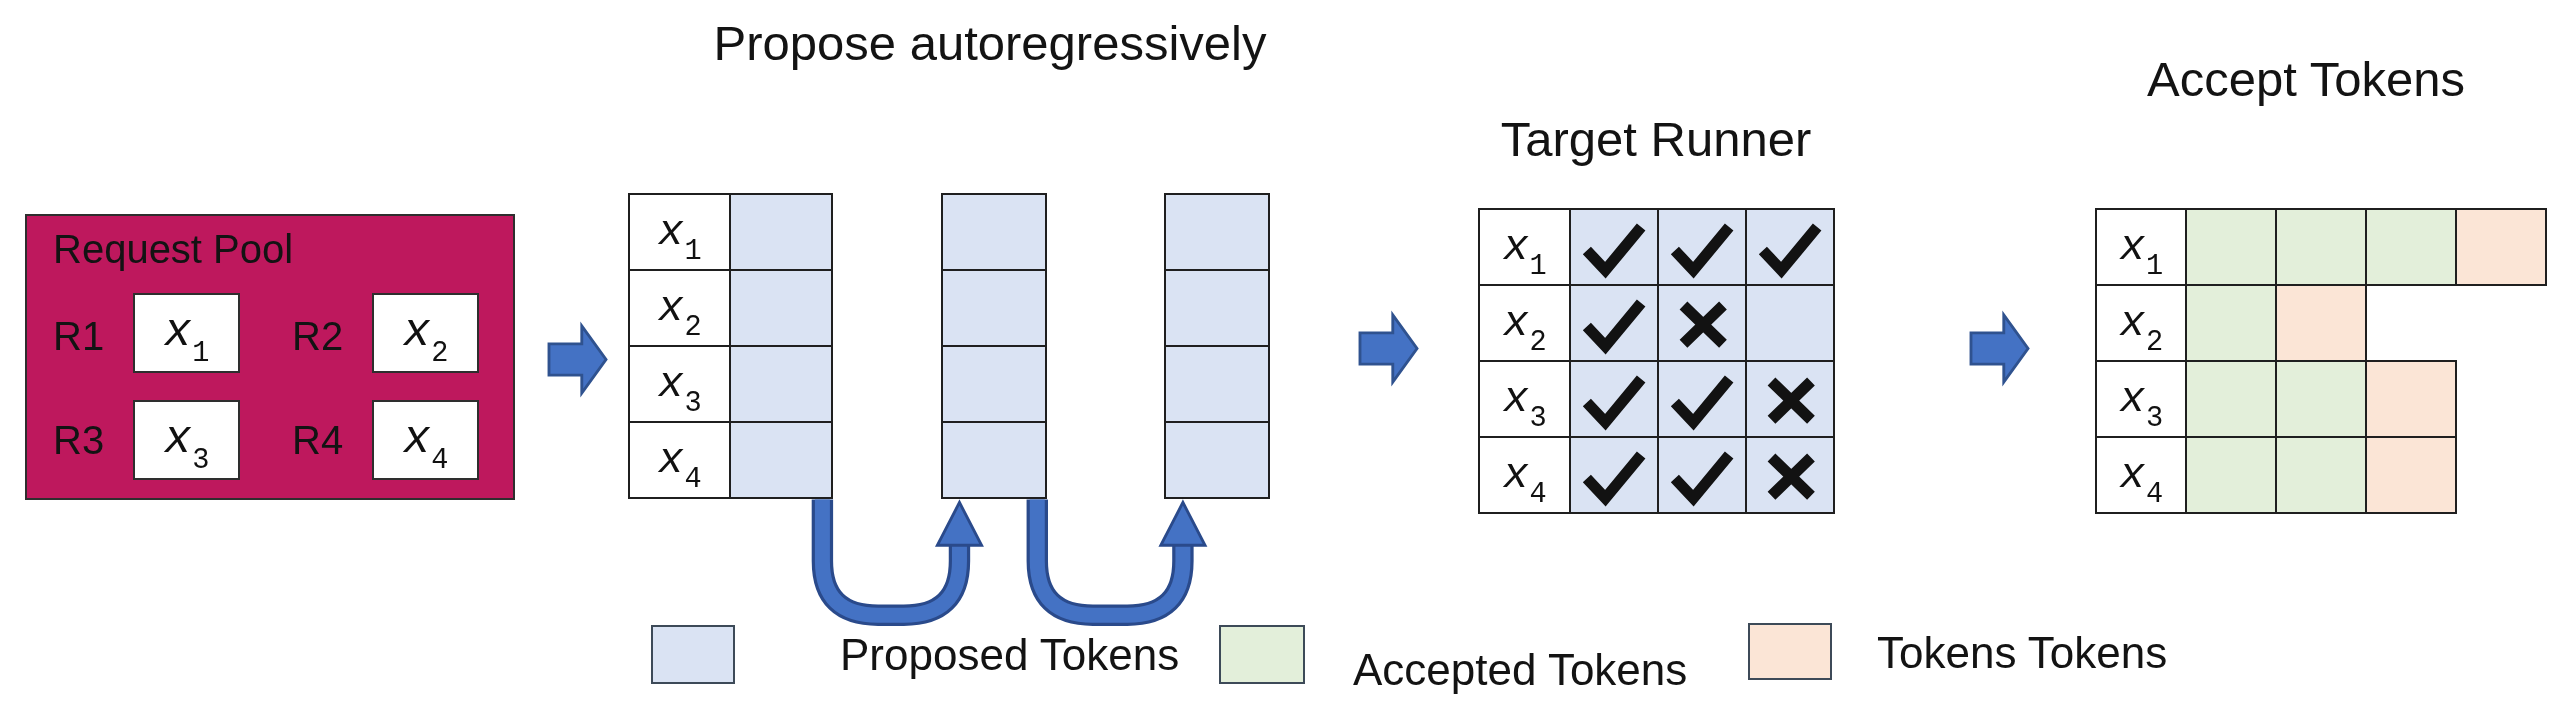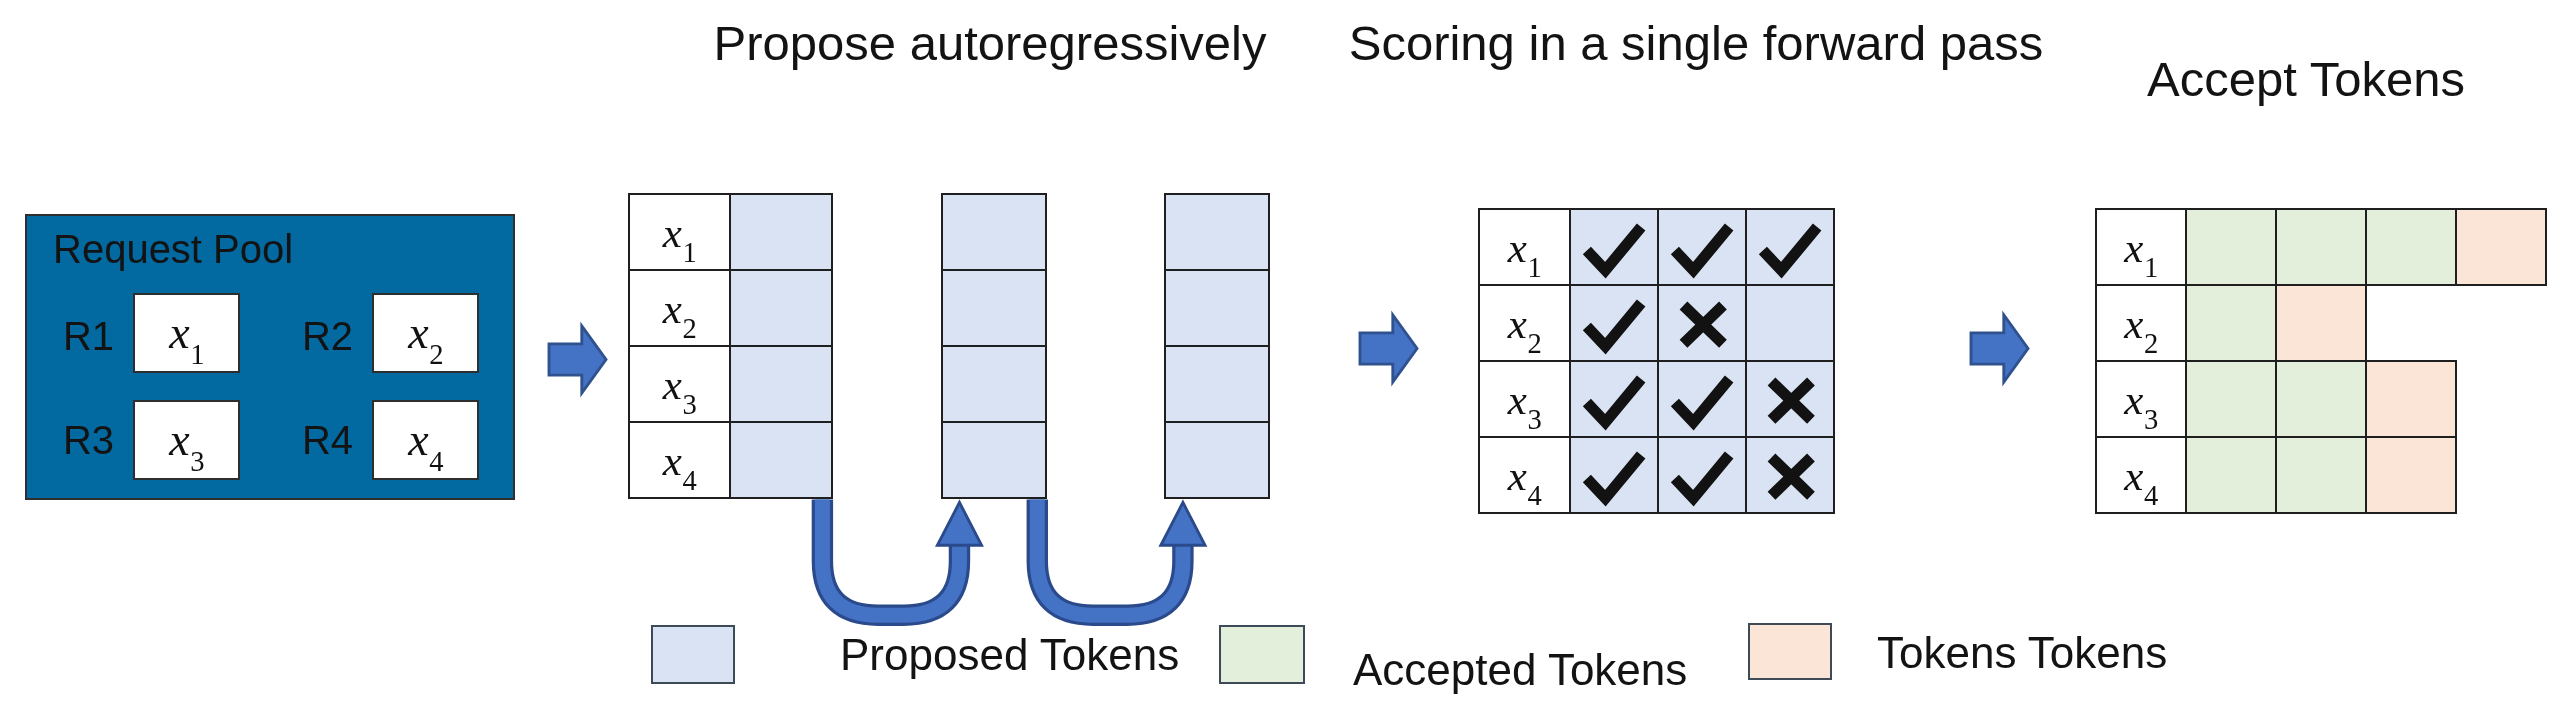--- a/index.html
+++ b/index.html
@@ -7,32 +7,32 @@
     position:relative;width:2576px;height:703px;background:#ffffff;
     font-family:"Liberation Sans",sans-serif;color:#111;overflow:hidden;
   }
   .title{
     position:absolute;transform:translateX(-50%);
     font-size:49px;line-height:1.1;white-space:nowrap;color:#131313;
   }
   
   .rp-box{
     position:absolute;left:25px;top:214px;width:490px;height:286px;
-    border:2.9px solid #2e2e2e;background:#0369a1;box-sizing:border-box;text-align:center;
+    border:2.9px solid #2e2e2e;background:#be185d;box-sizing:border-box;
   }
   .rp-title{position:absolute;left:26px;top:11.4px;font-size:40px;color:#131313;}
   .rp-label{
     position:absolute;width:71px;font-size:40px;line-height:80px;color:#131313;
   }
   .rp-token{
     position:absolute;width:107px;height:80px;border:2.1px solid #2e2e2e;
     box-sizing:border-box;background:#fff;display:flex;align-items:center;justify-content:center;
   }
   
-  .math{font-family:Liberation Serif, serif;font-style:italic;font-size:46px;line-height:1;white-space:nowrap;}
+  .math{font-family:Liberation Mono, monospace;font-style:italic;font-size:46px;line-height:1;white-space:nowrap;}
   .math sub{font-style:normal;font-size:28.6px;line-height:0;position:relative;top:0.22em;left:0.02em;}
   
   table.grid{position:absolute;border-collapse:collapse;table-layout:fixed;}
   table.grid td{
     border:2.1px solid #1f1f1f;padding:0;box-sizing:border-box;
     text-align:center;vertical-align:middle;overflow:hidden;
   }
   td.lbl{background:#ffffff;}
   td.proposed{background:#dae3f3;}
   td.accepted{background:#e3efda;}
@@ -45,21 +45,21 @@
   
   .swatch{position:absolute;box-sizing:border-box;border:2.9px solid #3d4a58;}
   .legend-label{position:absolute;font-size:44px;line-height:59px;color:#131313;white-space:nowrap;}
 </style>
 </head>
 <body>
 
 <div id="canvas">
 
   <div class="title" style="left:990px;top:17px;">Propose autoregressively</div>
-  <div class="title" style="left:1696px;top:17px;">Scoring in a single forward pass</div>
+  <div class="title" style="left:1656px;top:113px;">Target Runner</div>
   <div class="title" style="left:2306px;top:53px;">Accept Tokens</div>
 
   <div class="rp-box">
     <div class="rp-title">Request Pool</div>
 
     <div class="rp-label" style="left:26px;top:80px;">R1</div>
     <div class="rp-token" style="left:106px;top:77px;">
       <span class="math"><i>x</i><sub>1</sub></span>
     </div>
     <div class="rp-label" style="left:265px;top:80px;">R2</div>

